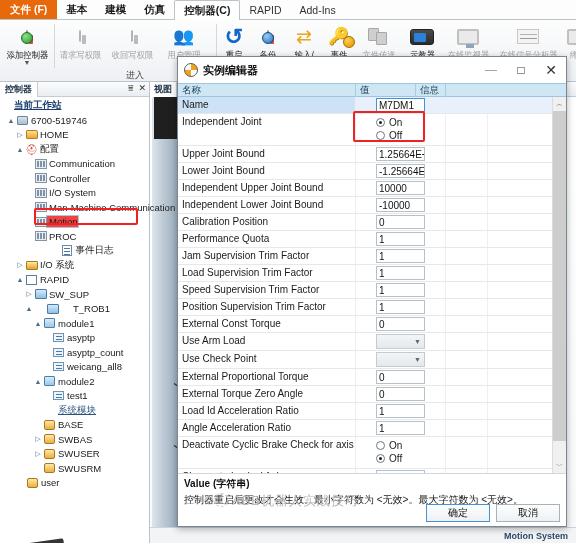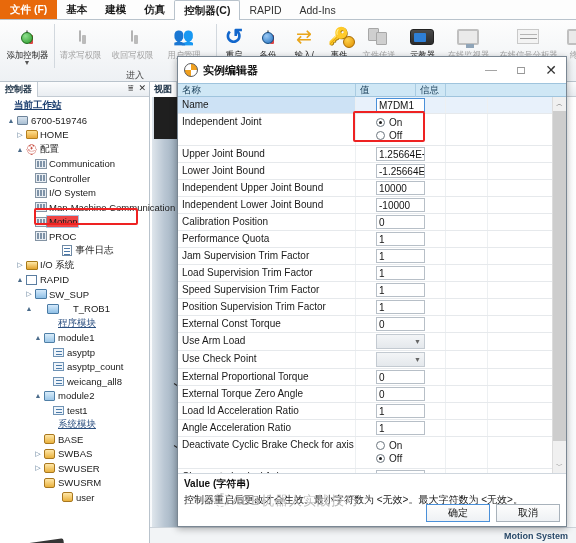--- a/index.html
+++ b/index.html
@@ -581,25 +581,20 @@
           </span>
           <span class="tx">SW_SUP</span>
         </div>
         <div class="tnode" style="padding-left: 24px; gap: 12px;">
           <span class="exp">▲</span>
           <span class="ti">
             <span class="ic-task"></span>
           </span>
           <span class="tx">T_ROB1</span>
         </div>
-        <div class="tnode underline" style="padding-left: 33px;">
-          <span class="exp"></span>
-          <span class="ti"></span>
-          <span class="tx">程序模块</span>
-        </div>
         <div class="tnode" style="padding-left: 33px;">
           <span class="exp">▲</span>
           <span class="ti">
             <span class="ic-mod"></span>
           </span>
           <span class="tx">module1</span>
         </div>
         <div class="tnode" style="padding-left: 42px;">
           <span class="exp"></span>
           <span class="ti">
@@ -661,21 +656,21 @@
           </span>
           <span class="tx">SWUSER</span>
         </div>
         <div class="tnode" style="padding-left: 33px;">
           <span class="exp"></span>
           <span class="ti">
             <span class="ic-sys"></span>
           </span>
           <span class="tx">SWUSRM</span>
         </div>
-        <div class="tnode" style="padding-left: 51px;">
+        <div class="tnode" style="padding-left: 16px;">
           <span class="exp"></span>
           <span class="ti">
             <span class="ic-sys"></span>
           </span>
           <span class="tx">user</span>
         </div>
       </div>
 
     <div class="red-box" style="left:34px; top:126px; width:104px; height:17px;"></div>
 

